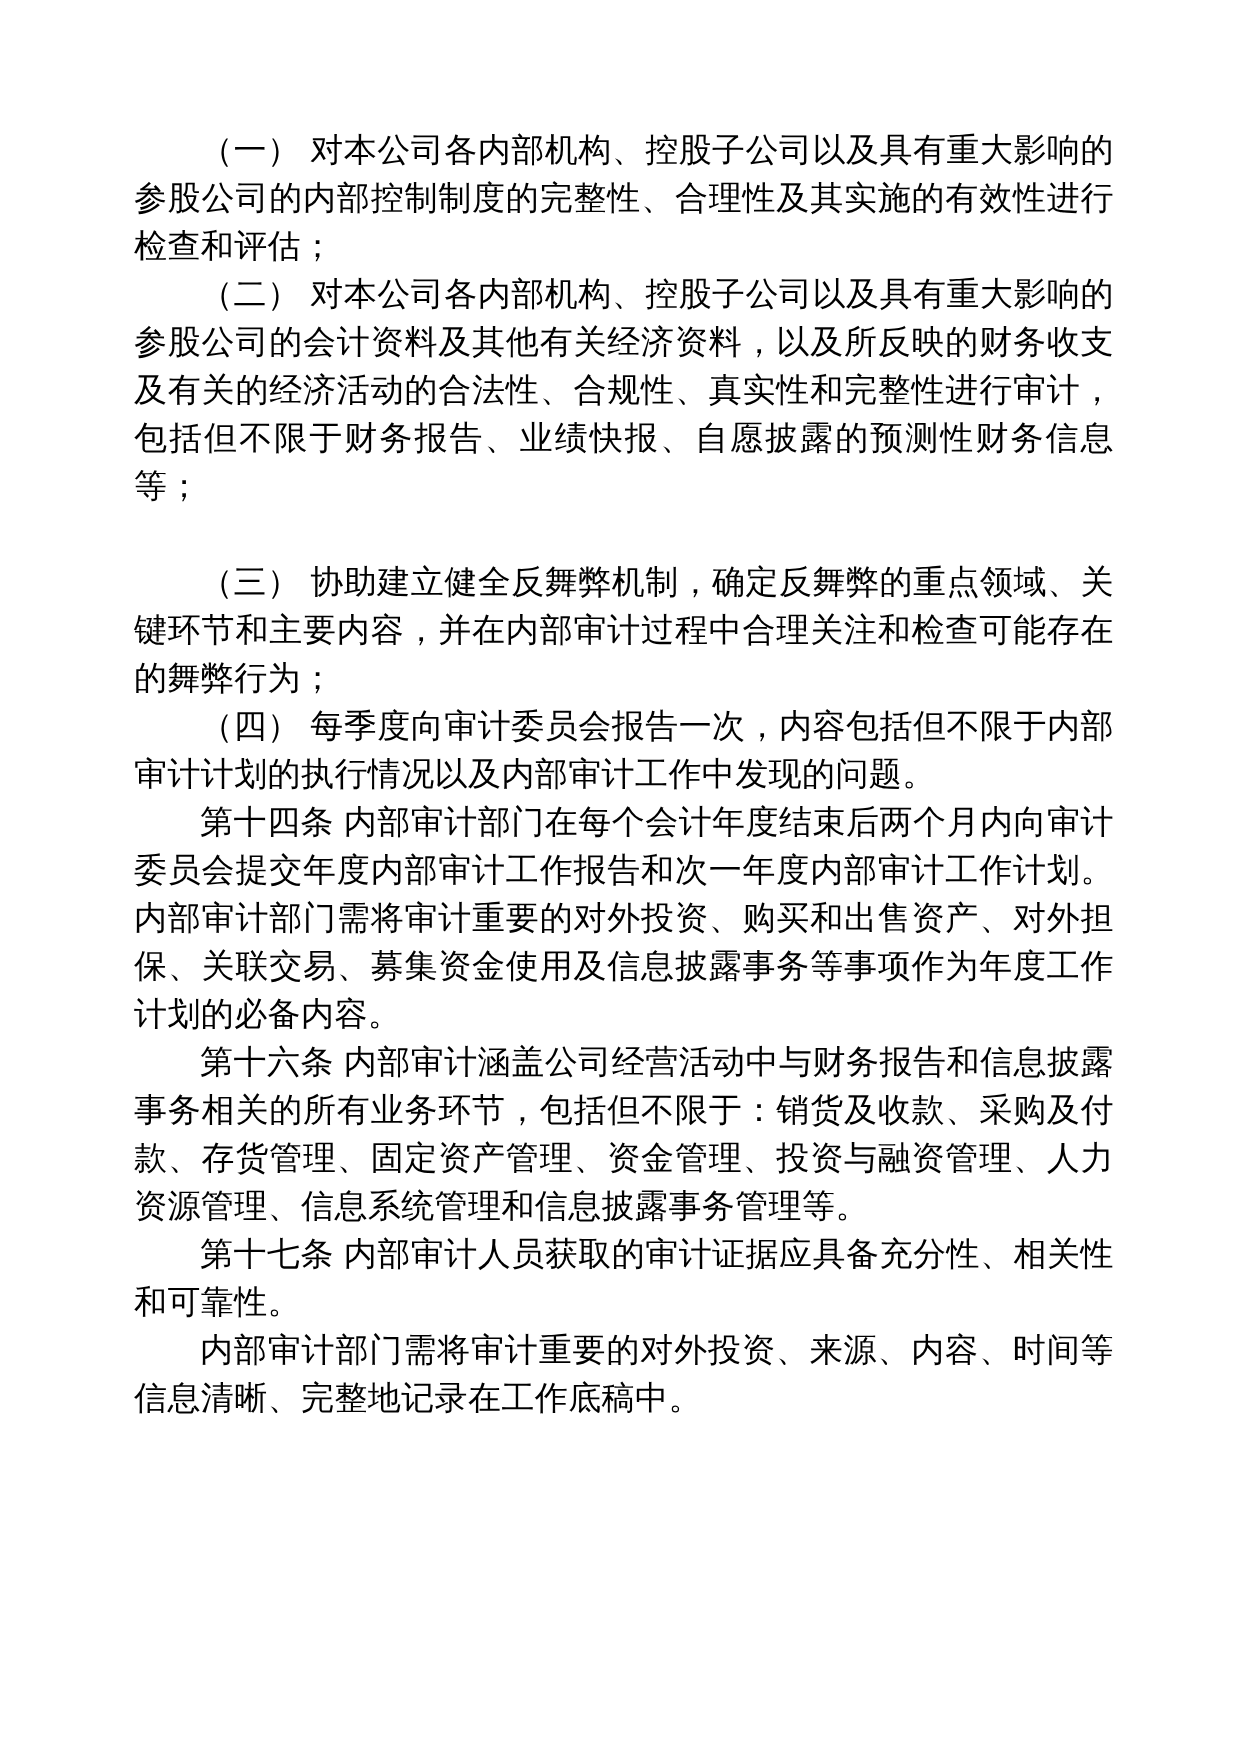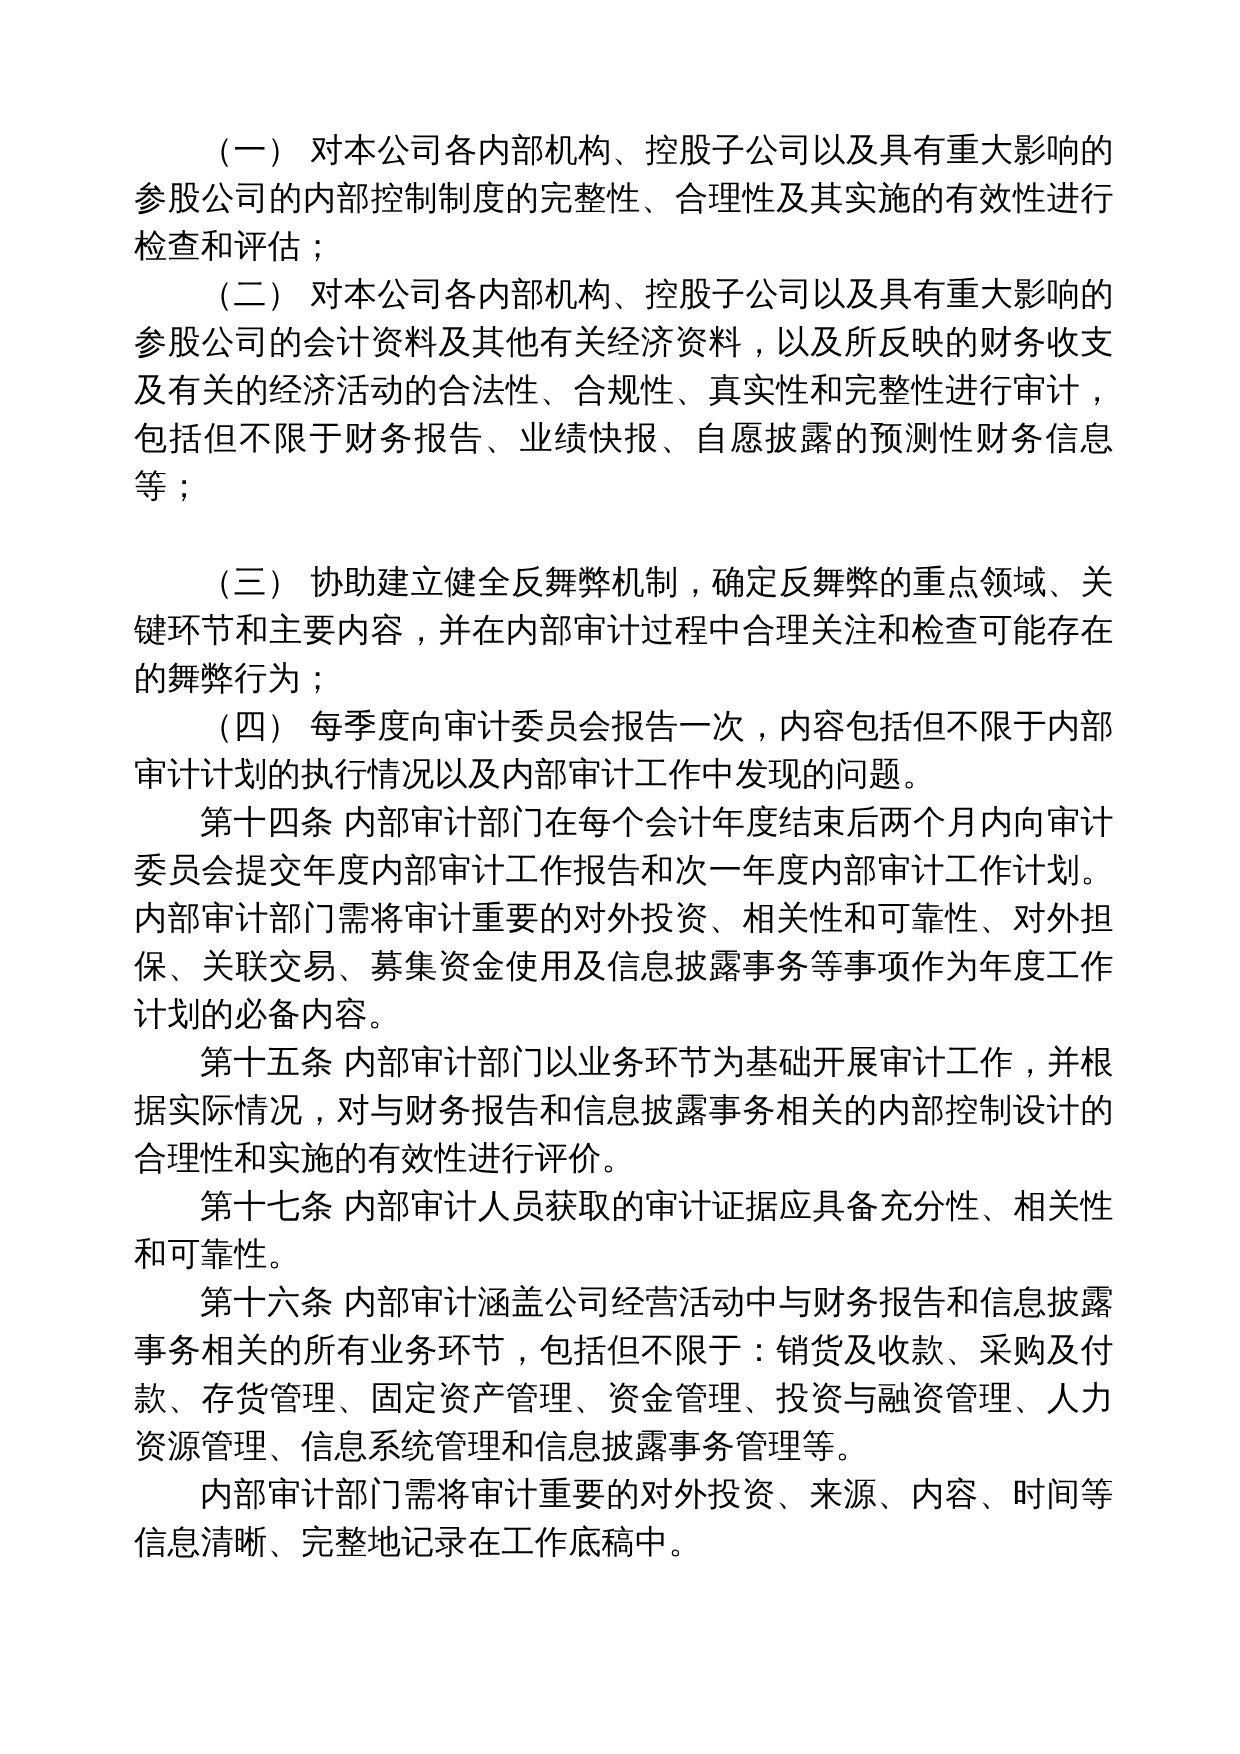--- a/index.html
+++ b/index.html
@@ -41,19 +41,18 @@
 </head>
 <body>
 
 <div class="page">
   <div class="content">
     <p>（一） 对本公司各内部机构、控股子公司以及具有重大影响的参股公司的内部控制制度的完整性、合理性及其实施的有效性进行检查和评估；</p>
     <p>（二） 对本公司各内部机构、控股子公司以及具有重大影响的参股公司的会计资料及其他有关经济资料，以及所反映的财务收支及有关的经济活动的合法性、合规性、真实性和完整性进行审计，包括但不限于财务报告、业绩快报、自愿披露的预测性财务信息等；</p>
     <p class="blank-line"></p>
     <p>（三） 协助建立健全反舞弊机制，确定反舞弊的重点领域、关键环节和主要内容，并在内部审计过程中合理关注和检查可能存在的舞弊行为；</p>
     <p>（四） 每季度向审计委员会报告一次，内容包括但不限于内部审计计划的执行情况以及内部审计工作中发现的问题。</p>
-    <p>第十四条 内部审计部门在每个会计年度结束后两个月内向审计委员会提交年度内部审计工作报告和次一年度内部审计工作计划。内部审计部门需将审计重要的对外投资、相关性和可靠性、对外担保、关联交易、募集资金使用及信息披露事务等事项作为年度工作计划的必备内容。</p>
-    <p>第十五条 内部审计部门以业务环节为基础开展审计工作，并根据实际情况，对与财务报告和信息披露事务相关的内部控制设计的合理性和实施的有效性进行评价。</p>
+    <p>第十四条 内部审计部门在每个会计年度结束后两个月内向审计委员会提交年度内部审计工作报告和次一年度内部审计工作计划。内部审计部门需将审计重要的对外投资、购买和出售资产、对外担保、关联交易、募集资金使用及信息披露事务等事项作为年度工作计划的必备内容。</p>
+    <p>第十六条 内部审计涵盖公司经营活动中与财务报告和信息披露事务相关的所有业务环节，包括但不限于：销货及收款、采购及付款、存货管理、固定资产管理、资金管理、投资与融资管理、人力资源管理、信息系统管理和信息披露事务管理等。</p>
     <p>第十七条 内部审计人员获取的审计证据应具备充分性、相关性和可靠性。</p>
-    <p>第十六条 内部审计涵盖公司经营活动中与财务报告和信息披露事务相关的所有业务环节，包括但不限于：销货及收款、采购及付款、存货管理、固定资产管理、资金管理、投资与融资管理、人力资源管理、信息系统管理和信息披露事务管理等。</p>
     <p>内部审计部门需将审计重要的对外投资、来源、内容、时间等信息清晰、完整地记录在工作底稿中。</p>
   </div>
 </div>
 
 </body></html>

